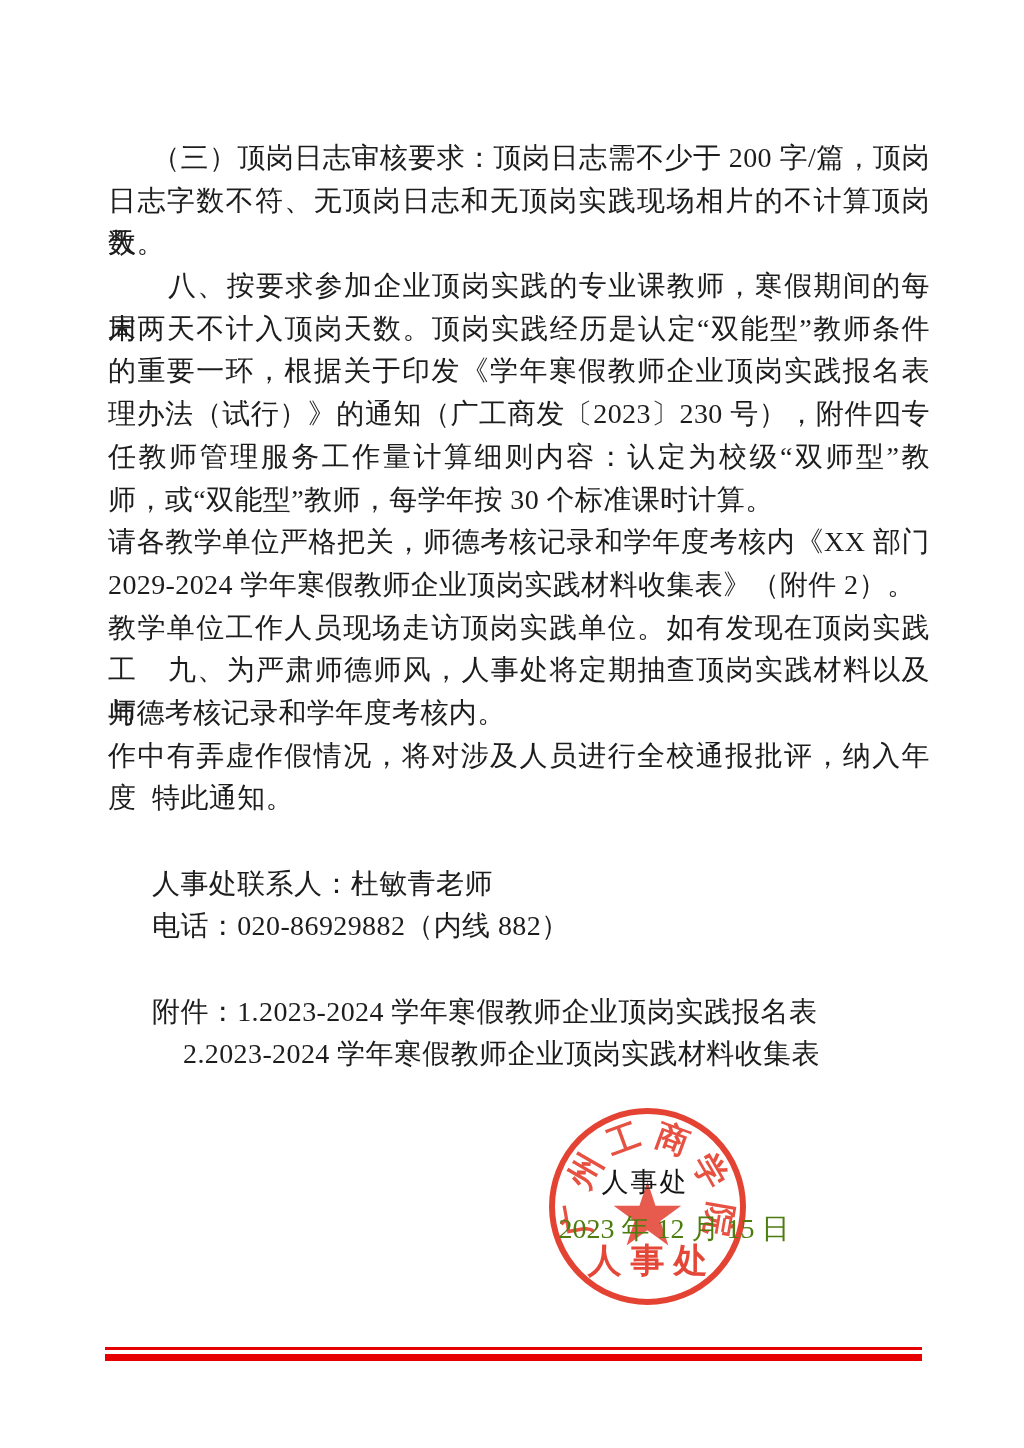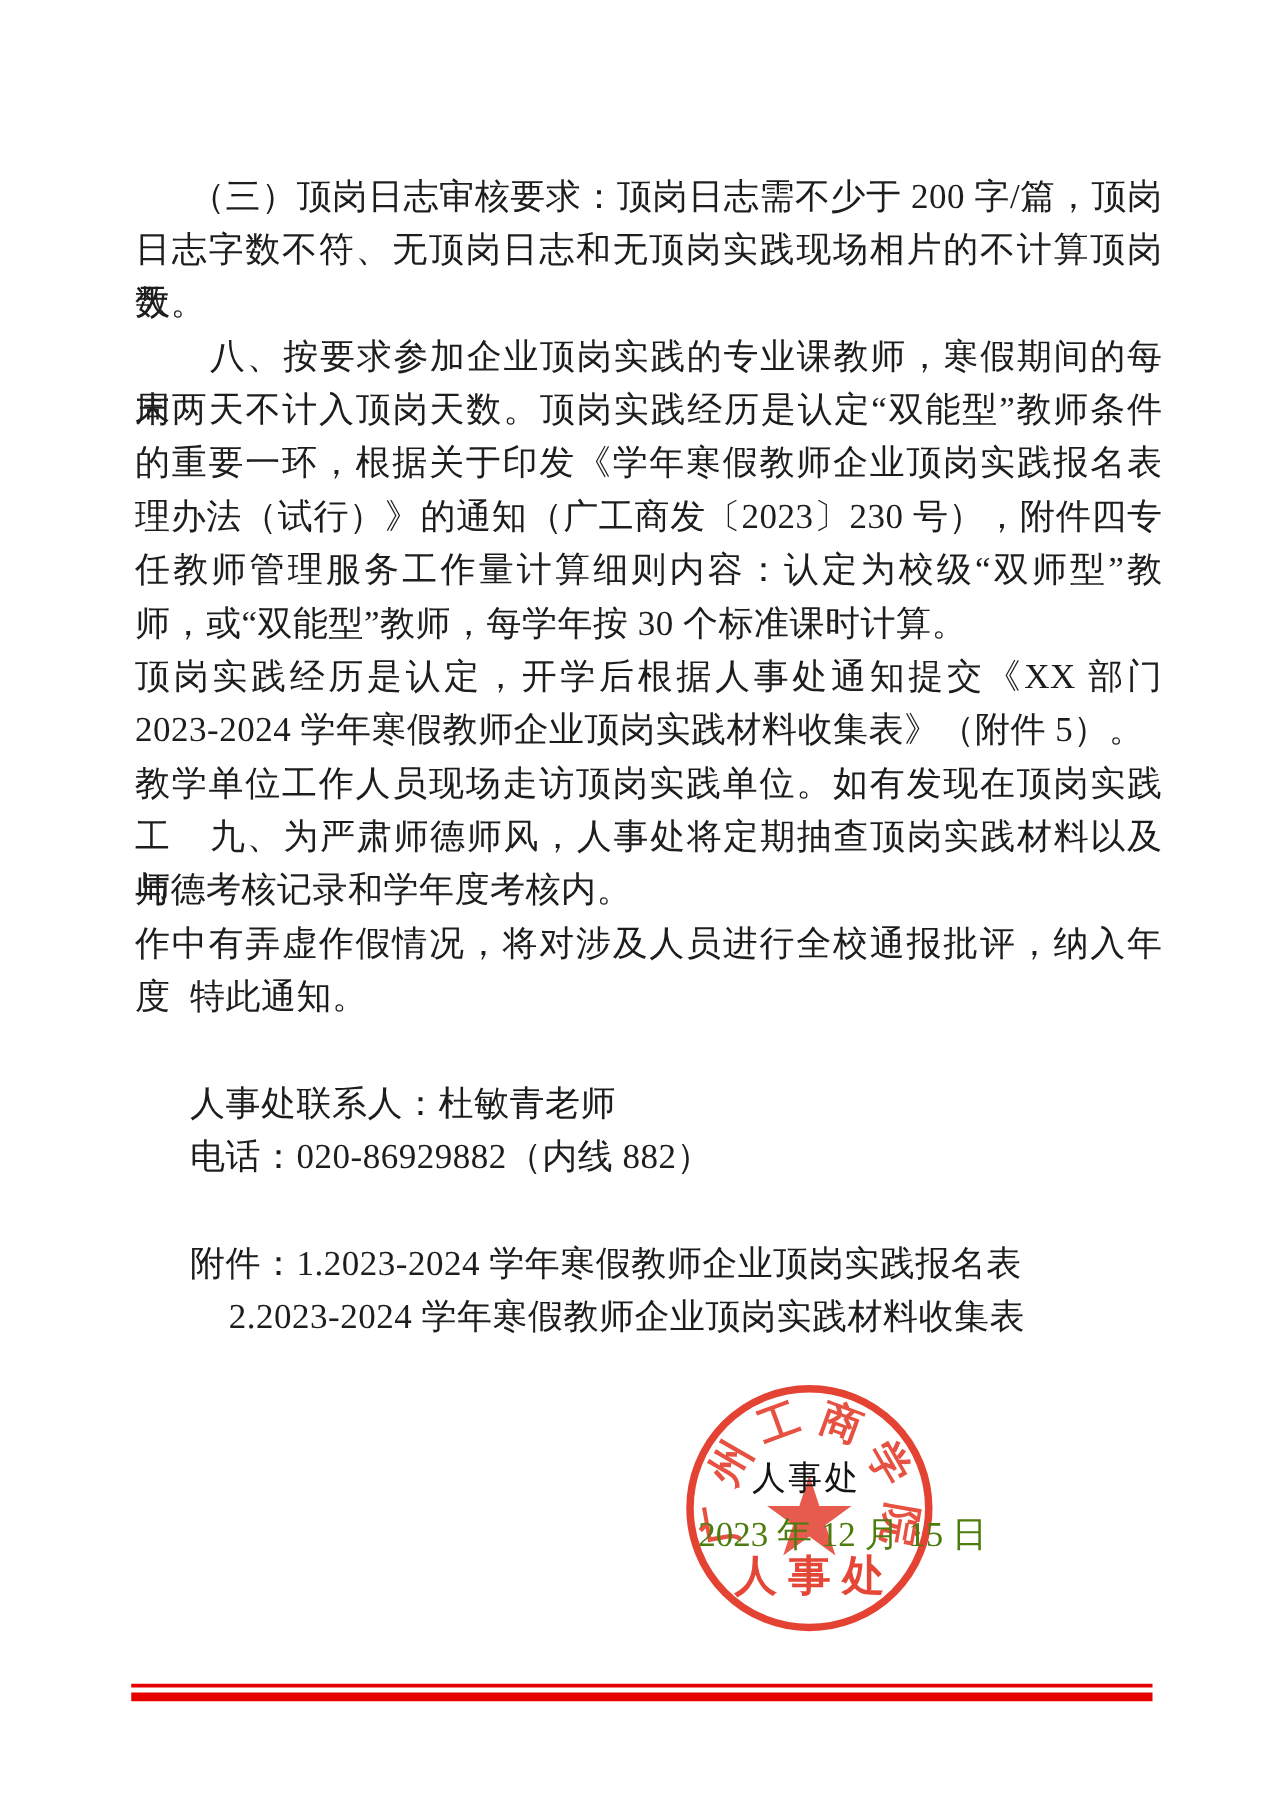--- a/index.html
+++ b/index.html
@@ -79,22 +79,22 @@
   <div class="doc-text">
     <div class="line in1 jf">（三）顶岗日志审核要求：顶岗日志需不少于 200 字/篇，顶岗</div>
     <div class="line jf">日志字数不符、无顶岗日志和无顶岗实践现场相片的不计算顶岗天</div>
     <div class="line nw">数。</div>
     <div class="line in2 jf">八、按要求参加企业顶岗实践的专业课教师，寒假期间的每周</div>
     <div class="line jf">末两天不计入顶岗天数。顶岗实践经历是认定“双能型”教师条件</div>
     <div class="line jf">的重要一环，根据关于印发《学年寒假教师企业顶岗实践报名表</div>
     <div class="line jf">理办法（试行）》的通知（广工商发〔2023〕230 号），附件四专</div>
     <div class="line jf">任教师管理服务工作量计算细则内容：认定为校级“双师型”教</div>
     <div class="line nw">师，或“双能型”教师，每学年按 30 个标准课时计算。</div>
-    <div class="line jf">顶岗实践经历是认定，开学后根据人事处通知提交《XX 部门</div>
-    <div class="line nw">2023-2024 学年寒假教师企业顶岗实践材料收集表》（附件 5）。</div>
+    <div class="line jf">请各教学单位严格把关，师德考核记录和学年度考核内《XX 部门</div>
+    <div class="line nw">2029-2024 学年寒假教师企业顶岗实践材料收集表》（附件 2）。</div>
     <div class="line jf">教学单位工作人员现场走访顶岗实践单位。如有发现在顶岗实践工</div>
     <div class="line in2 jf">九、为严肃师德师风，人事处将定期抽查顶岗实践材料以及与</div>
     <div class="line nw">师德考核记录和学年度考核内。</div>
     <div class="line jf">作中有弄虚作假情况，将对涉及人员进行全校通报批评，纳入年度</div>
     <div class="line ins nw">特此通知。</div>
     <div class="line"></div>
     <div class="line ins nw">人事处联系人：杜敏青老师</div>
     <div class="line ins nw">电话：020-86929882（内线 882）</div>
     <div class="line"></div>
     <div class="line ins nw">附件：1.2023-2024 学年寒假教师企业顶岗实践报名表</div>

